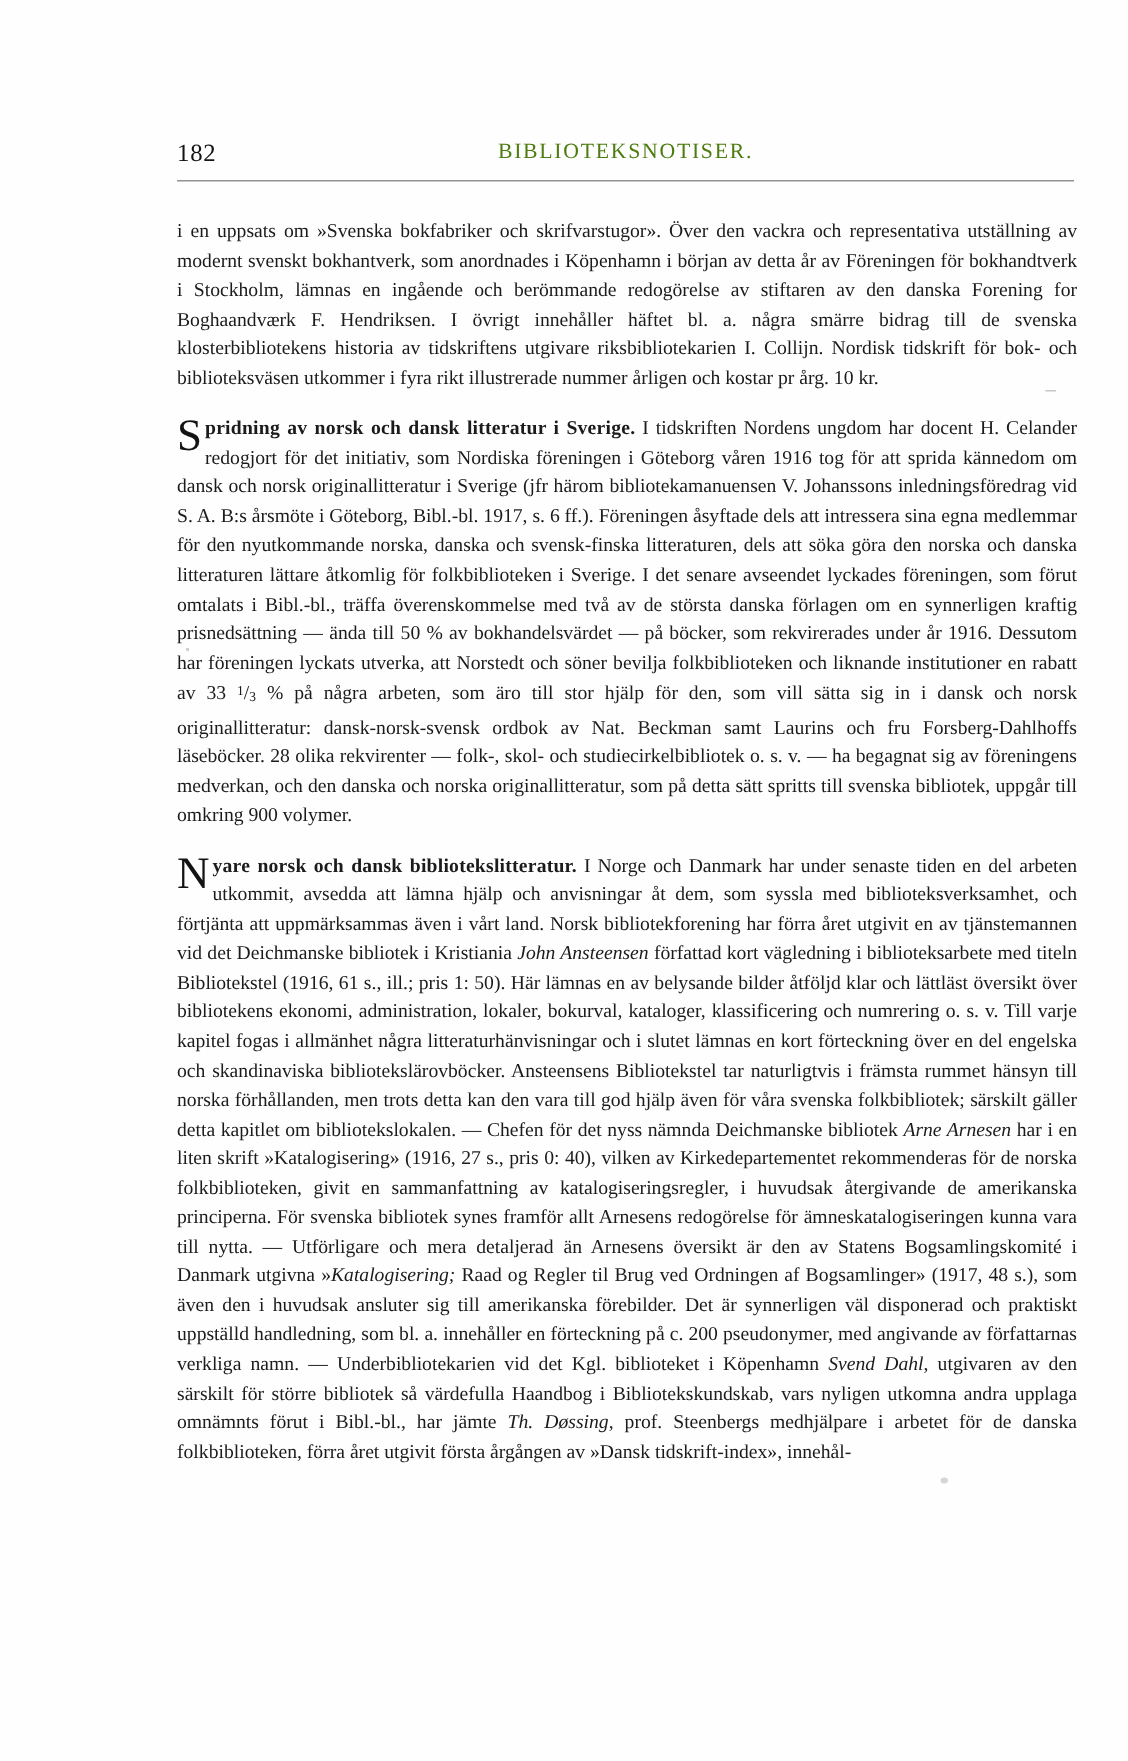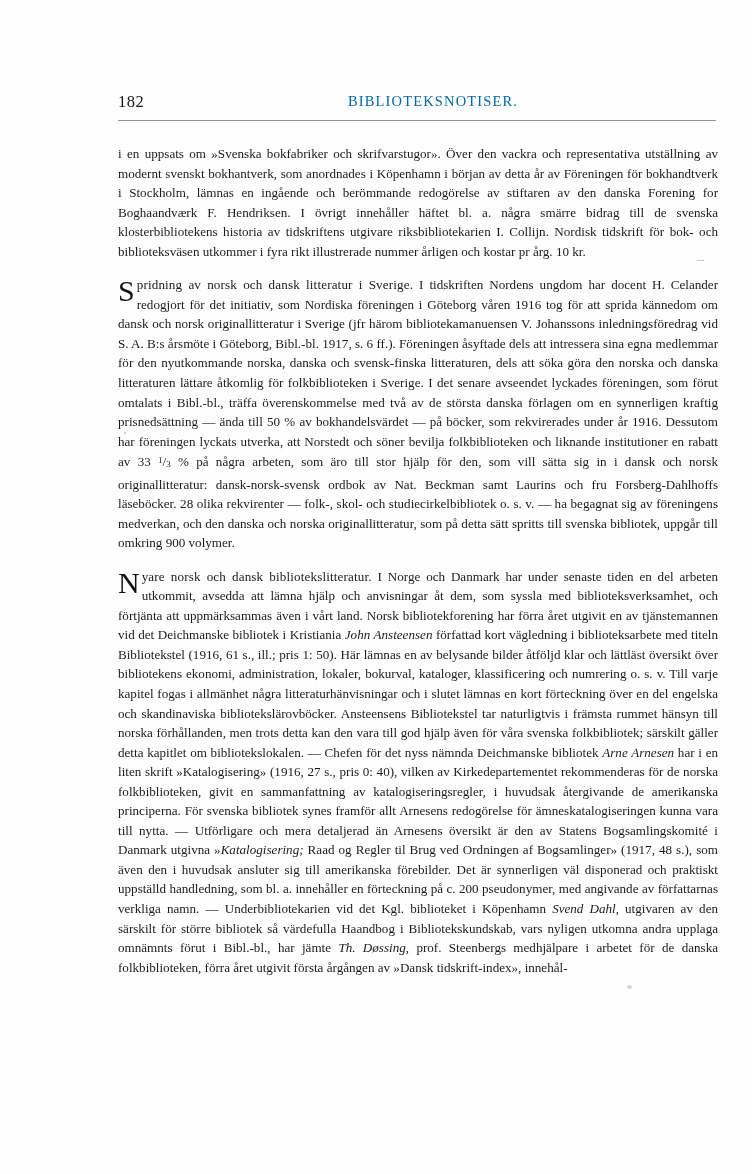--- a/index.html
+++ b/index.html
@@ -34,27 +34,27 @@
   .folio {
     position: absolute;
     left: 0;
     top: 0;
     font-size: 16.5px;
     letter-spacing: 0.5px;
     color: #141414;
   }
   .head-title {
     position: absolute;
-    left: 16px;
+    left: 0;
     top: 1px;
     width: 598px;
     text-align: center;
     font-size: 14.5px;
     letter-spacing: 1.15px;
-    color: #0369a1;
+    color: #4d7c0f;
   }
   .head-rule {
     position: absolute;
     left: 118px;
     top: 120px;
     width: 598px;
     height: 1px;
     background: #6f6f6f;
     opacity: 0.75;
   }
@@ -86,21 +86,21 @@
   .sect .dropcap {
     float: left;
     font-size: 30px;
     line-height: 27px;
     padding: 1px 2px 0 0;
     margin-top: 1px;
     font-family: "Liberation Serif", "DejaVu Serif", serif;
     color: #131313;
   }
   .sect-title {
-    font-weight: normal;
+    font-weight: bold;
     letter-spacing: 0.15px;
   }
   i, .ital {
   }
   .smallfrac {
     font-size: 9px;
     vertical-align: 0.30em;
     letter-spacing: 0;
   }
   .smallfrac-den {

